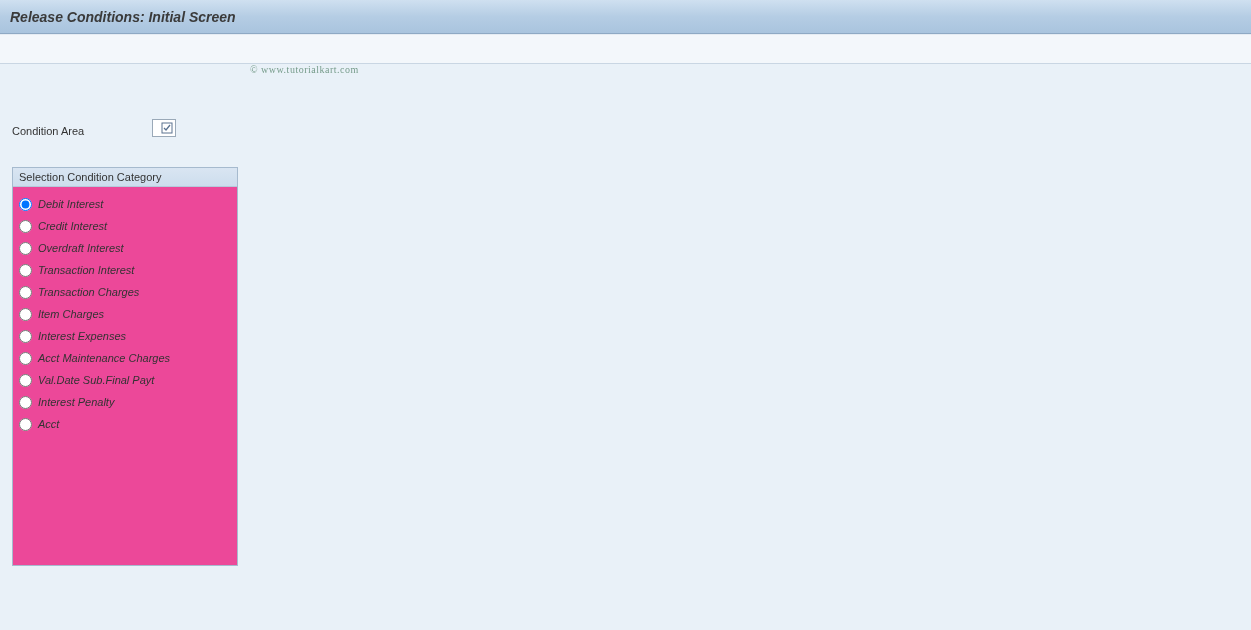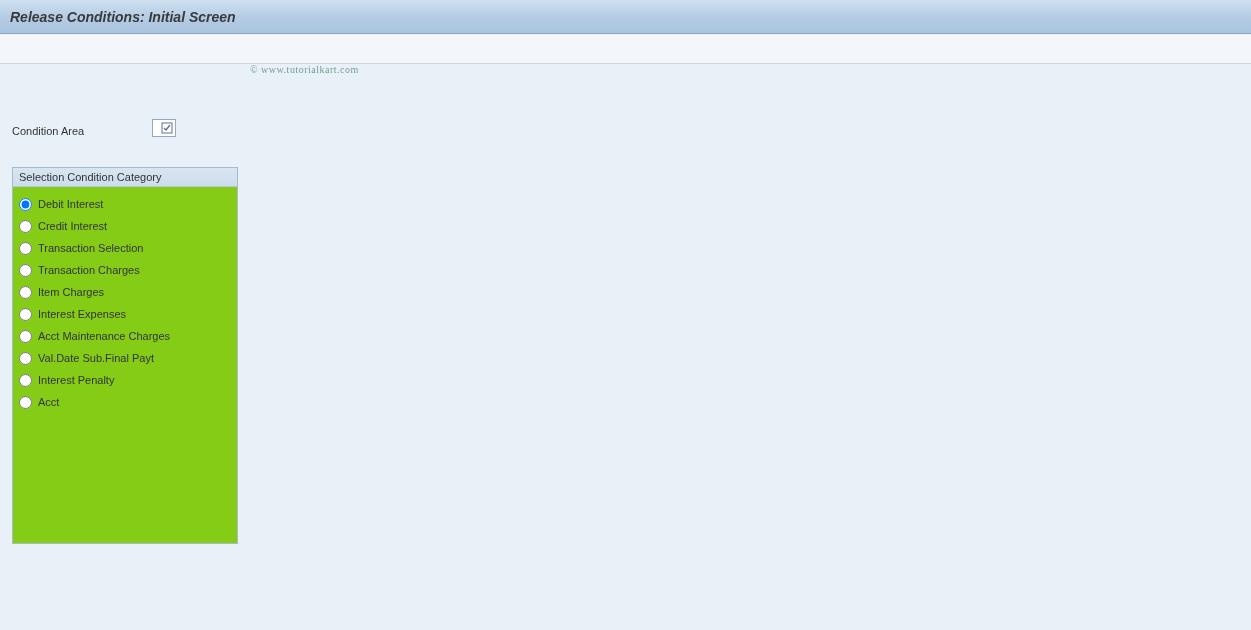--- a/index.html
+++ b/index.html
@@ -84,21 +84,21 @@
       justify-content: center;
       cursor: pointer;
     }
     .search-help-btn svg {
       width: 12px;
       height: 12px;
     }
     .groupbox {
       border: 1px solid #a6bace;
       width: 226px;
-      background: #84cc16;
+      background: #ec4899;
     }
     .groupbox-header {
       background: linear-gradient(to bottom, #d9e5f2 0%, #cddded 100%);
       border-bottom: 1px solid #b6c9db;
       padding: 3px 6px;
       font-size: 11px;
       color: #333;
     }
     .groupbox-body {
       padding: 6px 6px 130px 6px;
@@ -109,20 +109,21 @@
       height: 22px;
       cursor: pointer;
     }
     .radio-input {
       margin-right: 6px;
       cursor: pointer;
     }
     .radio-label {
       color: #333;
       cursor: pointer;
+      font-style: italic;
     }
   </style>
 </head>
 <body>
 
 <div class="titlebar">
   <span class="titlebar-text">Release Conditions: Initial Screen</span>
 </div>
 
 <div class="toolbar">
@@ -151,21 +152,25 @@
     <label class="radio-row">
           <input type="radio" name="condcat" class="radio-input" checked="" style="">
           <span class="radio-label">Debit Interest</span>
         </label>
         <label class="radio-row">
           <input type="radio" name="condcat" class="radio-input" style="">
           <span class="radio-label">Credit Interest</span>
         </label>
         <label class="radio-row">
           <input type="radio" name="condcat" class="radio-input" style="">
-          <span class="radio-label">Transaction Selection</span>
+          <span class="radio-label">Overdraft Interest</span>
+        </label>
+        <label class="radio-row">
+          <input type="radio" name="condcat" class="radio-input" style="">
+          <span class="radio-label">Transaction Interest</span>
         </label>
         <label class="radio-row">
           <input type="radio" name="condcat" class="radio-input" style="">
           <span class="radio-label">Transaction Charges</span>
         </label>
         <label class="radio-row">
           <input type="radio" name="condcat" class="radio-input" style="">
           <span class="radio-label">Item Charges</span>
         </label>
         <label class="radio-row">

